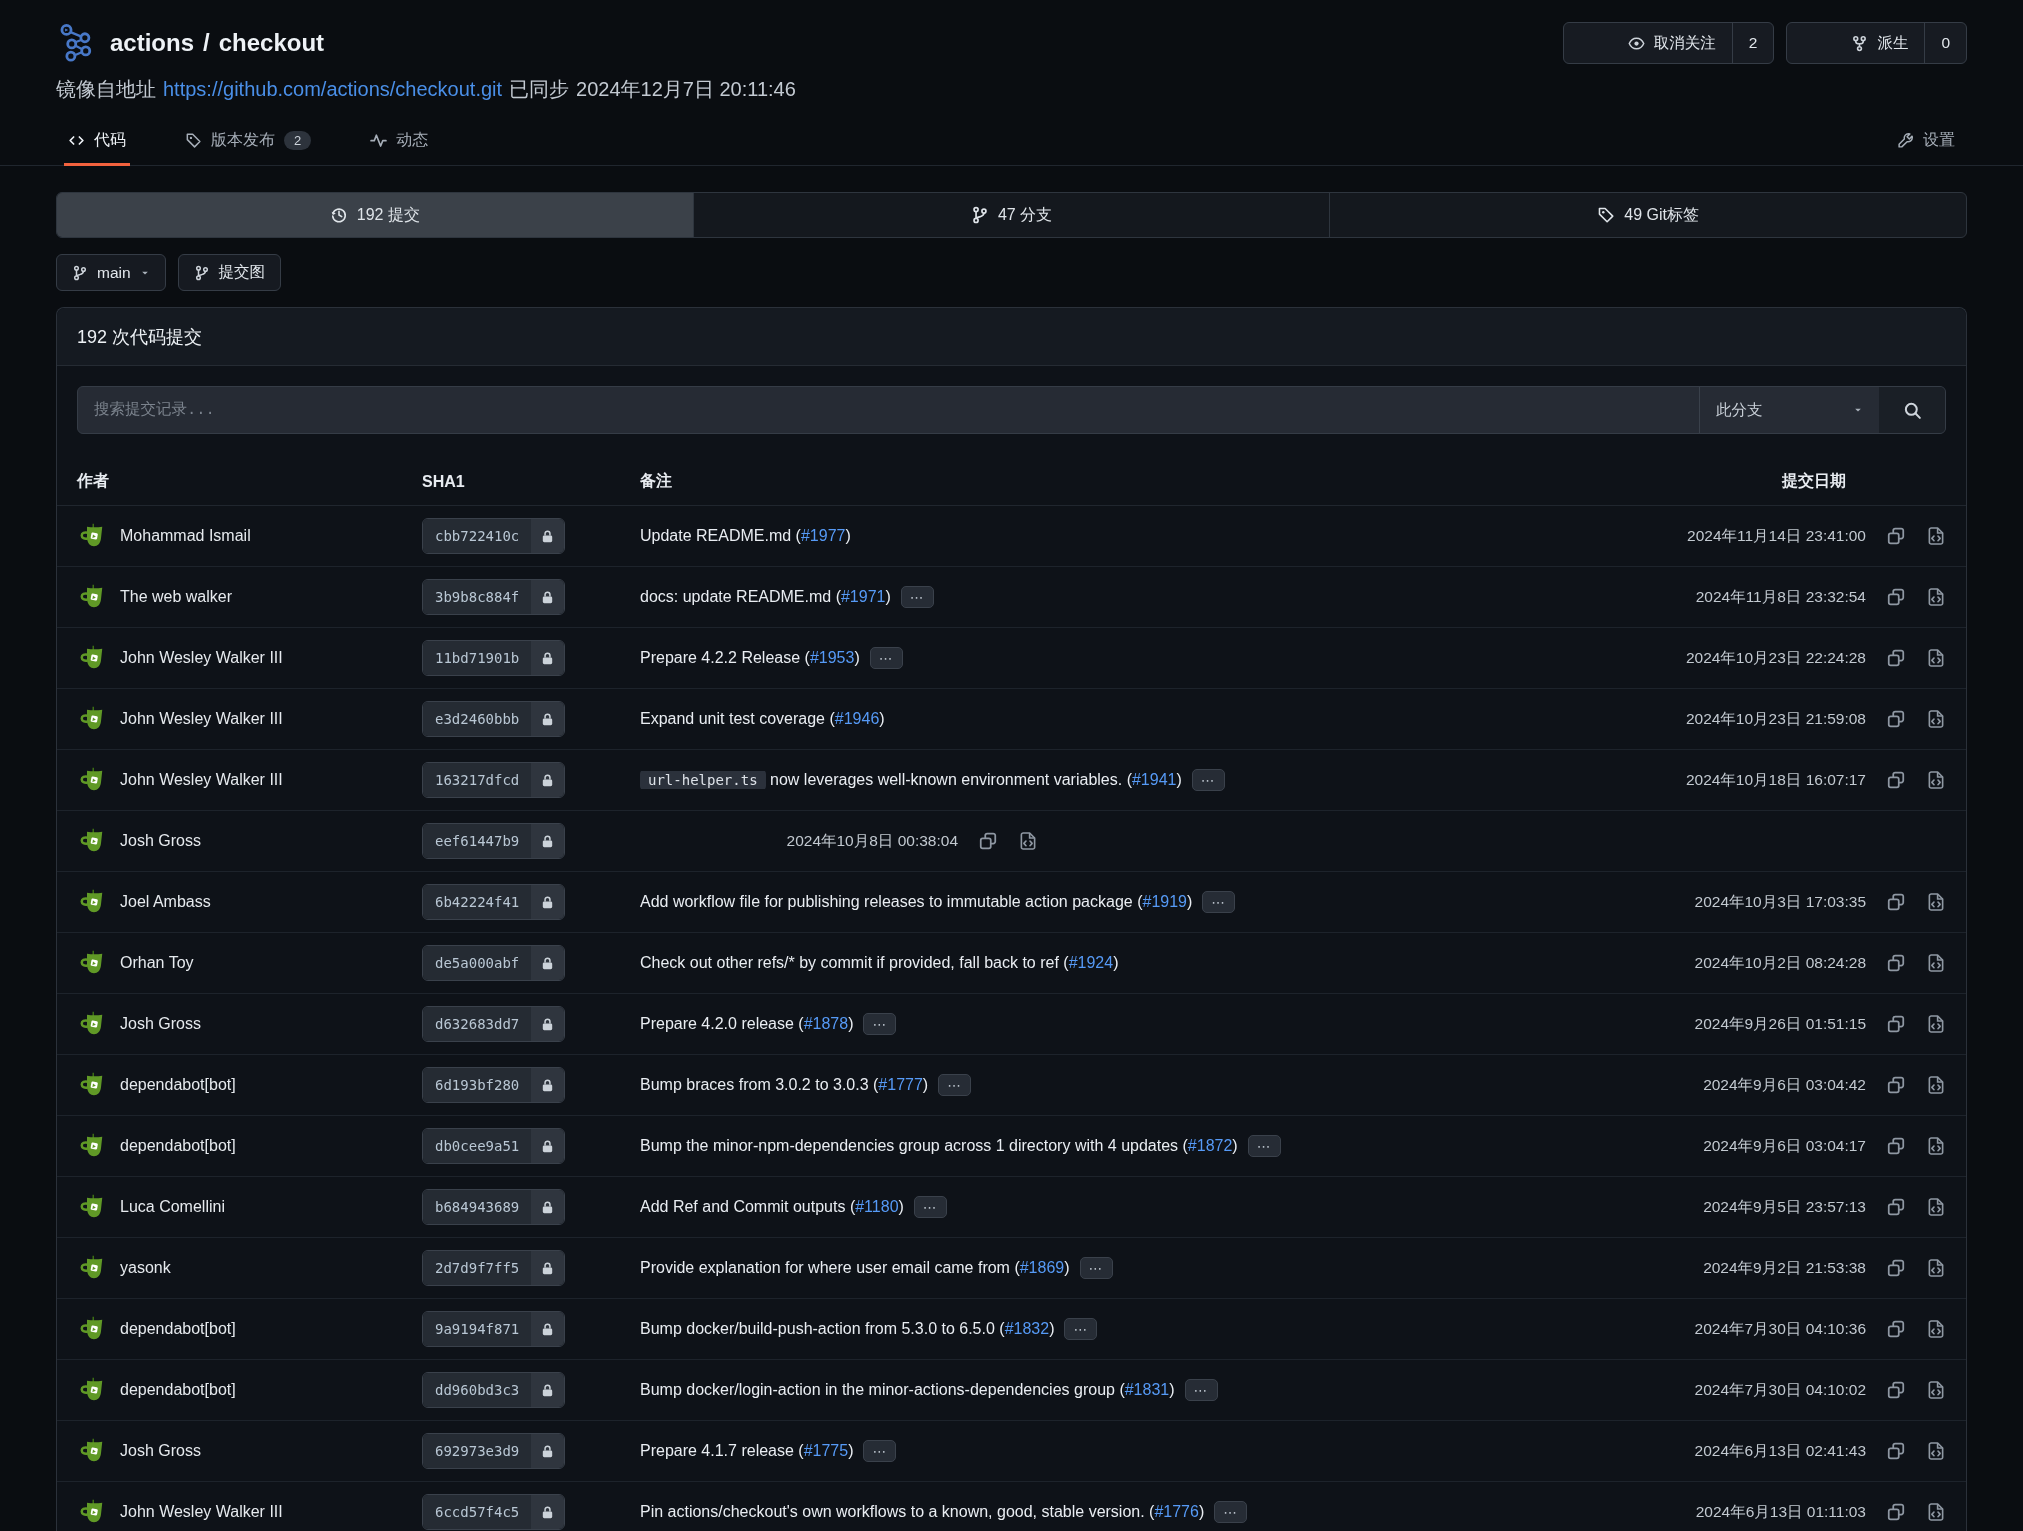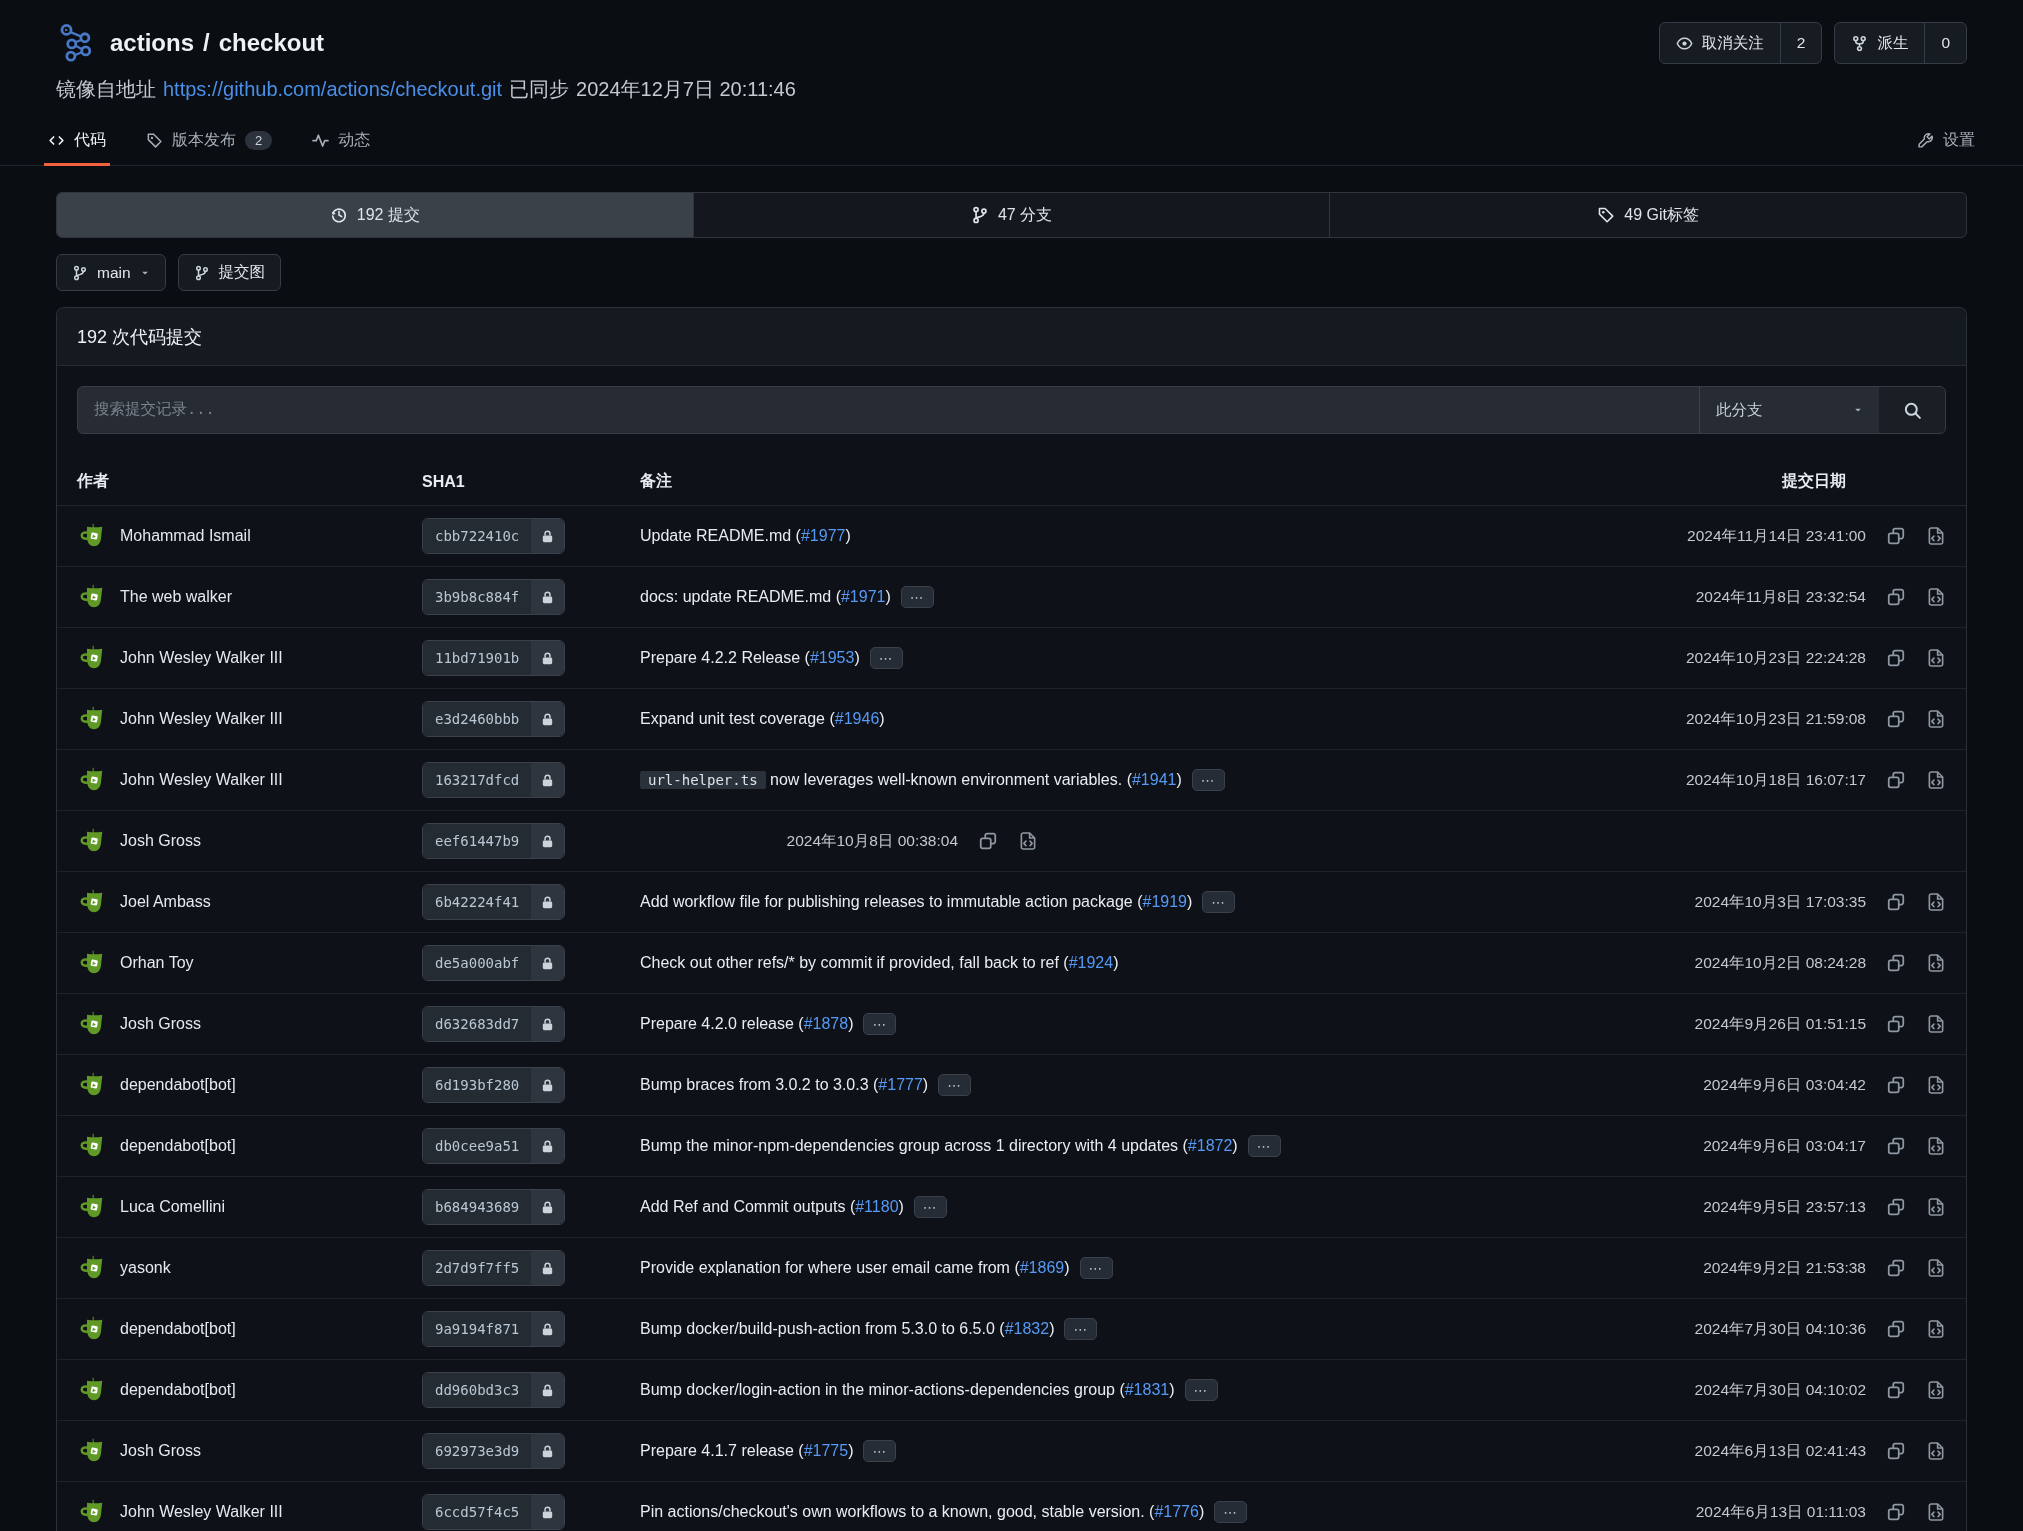--- a/index.html
+++ b/index.html
@@ -21,31 +21,31 @@
   svg{display:block;flex:none;}
   a{text-decoration:none;color:inherit;cursor:pointer;}
 
   
   .repo-header{display:flex;align-items:center;margin-top:16px;height:54px;}
   .site-logo{width:42px;height:42px;margin-right:12px;color:#4878c8;}
   .repo-title{font-size:24px;font-weight:600;color:var(--text-bright);display:flex;gap:9px;align-items:center;}
   .hdr-spacer{flex:1;}
   .btn-group{display:flex;gap:12px;}
   .split-btn{display:flex;height:42px;border:1px solid var(--btn-border);border-radius:6px;overflow:hidden;background:var(--btn-bg);font-size:15.5px;color:#e2e7ec;cursor:pointer;}
-  .split-btn .main{display:flex;align-items:center;gap:9px;padding:0 16px;}
+  .split-btn .main{display:flex;align-items:center;gap:9px;padding:0 16px;margin-left:48px;}
   .split-btn .count{display:flex;align-items:center;padding:0 16px;border-left:1px solid var(--btn-border);}
   .split-btn .ic{width:17px;height:17px;color:#cdd3da;}
 
   
   .mirror-row{margin-top:7px;height:24px;display:flex;align-items:center;gap:7px;font-size:20px;color:#c3cad2;}
   .mirror-row .url{color:var(--link);}
 
   
   .tabbar-wrap{border-bottom:1px solid var(--border-soft);margin-top:14px;}
-  .tabbar{padding:0 48px;display:flex;align-items:stretch;gap:40px;height:50px;}
+  .tabbar{padding:0 68px;display:flex;align-items:stretch;gap:59px;height:50px;}
   .tab{display:flex;align-items:center;gap:9px;font-size:16px;color:var(--muted);position:relative;cursor:pointer;}
   .tab .ic{width:17px;height:17px;}
   .tab.active{color:var(--text-bright);}
   .tab.active::after{content:"";position:absolute;left:-4px;right:-4px;bottom:-1px;height:3px;background:var(--accent);}
   .tab-badge{background:#2d333c;border-radius:10px;padding:2px 10px;font-size:13px;color:#cdd3da;}
   .tab-right{margin-left:auto;}
 
   
   .stats-bar{margin-top:26px;height:46px;display:flex;border:1px solid var(--border);border-radius:6px;overflow:hidden;background:#14181e;}
   .seg{flex:1;display:flex;align-items:center;justify-content:center;gap:9px;font-size:16px;color:#dfe4e9;border-left:1px solid var(--border);cursor:pointer;}

